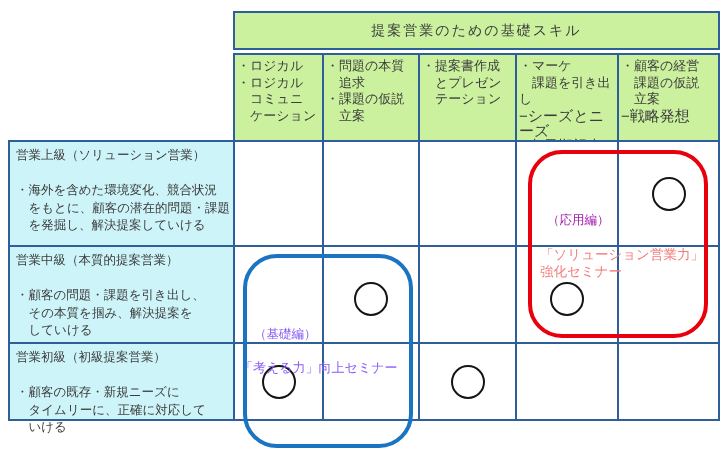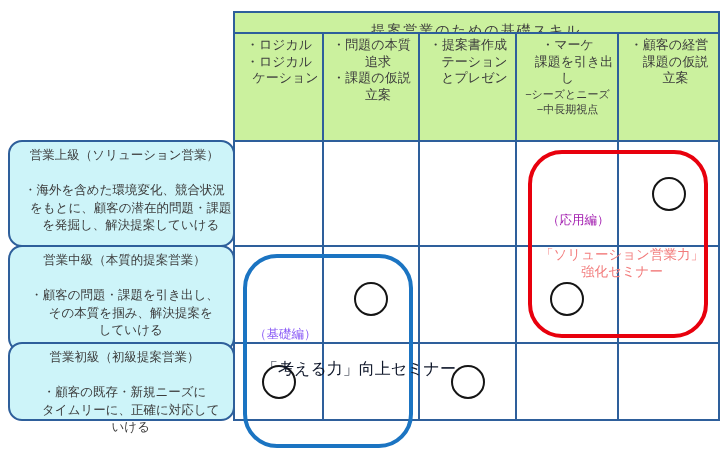--- a/index.html
+++ b/index.html
@@ -1,38 +1,37 @@
 <!DOCTYPE html>
 <html><head>
 <meta charset="utf-8">
 <style>
   * { margin:0; padding:0; box-sizing:border-box; }
   html,body { background:#ffffff; }
   body { font-family:"Liberation Sans","DejaVu Sans",sans-serif; color:#3c3c3c; }
-  .canvas { position:relative; width:724px; height:464px; background:#ffffff; overflow:hidden;text-align:center; }
+  .canvas { position:relative; width:724px; height:464px; background:#ffffff; overflow:hidden; }
 
   .cell { position:absolute; border:2px solid #2e5f9b; }
 
   .band {
     left:233px; top:11px; width:487px; height:39px;
     background:#cbf19e; display:flex; align-items:center; justify-content:center;
     font-size:14px; letter-spacing:2px;
   }
 
   .head {
-    top:32px; height:112px; background:#cbf19e;
+    top:53px; height:112px; background:#cbf19e;
     font-size:13px; line-height:16.5px; padding:3px 1px 16px 2px;
   }
-  .head .dash { font-size:11px; line-height:15px; }
+  .head .dash { font-size:15px; line-height:15px; }
 
   .rowhead {
     left:8px; width:227px; background:#cdf4f9;
     font-size:12.5px; line-height:17.5px; padding:5px 0 0 6px;
     white-space:pre-line;
-    border-radius:14px;
   }
 
   .bodycell { background:#ffffff; display:flex; align-items:center; justify-content:center; }
 
   .c1{left:233px;width:91px} .c2{left:322px;width:98px} .c3{left:418px;width:99px}
   .c4{left:515px;width:104px} .c5{left:617px;width:103px}
   .r0{top:140px;height:107px} .r1{top:245px;height:107px} .r2{top:342px;height:79px}
 
   .circle-mark {
     width:34px; height:34px; border:2px solid #151515; border-radius:50%;
@@ -40,55 +39,57 @@
   }
 
   .round-rect { position:absolute; border-radius:34px; background:transparent; }
   .red-rect  { left:528px; top:150px; width:180px; height:188px; border:4px solid #e8000d; }
   .blue-rect { left:243px; top:254px; width:170px; height:194px; border:4px solid #1b74c2; }
 
   .overlay-text { position:absolute; white-space:pre-line; }
   .adv-label    { left:547px; top:212px; font-size:12.5px; color:#a21caf; }
   .adv-seminar  { left:540px; top:246px; font-size:13.5px; line-height:17px; color:#f27b7b; }
   .basic-label  { left:254px; top:326px; font-size:12.5px; color:#8b5cf6; }
-  .basic-seminar{ left:262px; top:359px; font-size:16px; color:#0f172a; }
+  .basic-seminar{ left:240px; top:359px; font-size:13px; color:#8b5cf6; }
 </style>
 </head>
 <body>
 
 <div class="canvas">
 
   <div class="cell band">提案営業のための基礎スキル</div>
 
   <div class="cell head c1">
       <div>・ロジカル</div>
       <div>・ロジカル</div>
+      <div>　コミュニ</div>
       <div>　ケーション</div>
     </div>
   <div class="cell head c2">
       <div>・問題の本質</div>
       <div>　追求</div>
       <div>・課題の仮説</div>
       <div>　立案</div>
     </div>
   <div class="cell head c3">
       <div>・提案書作成</div>
+      <div>　とプレゼン</div>
       <div>　テーション</div>
-      <div>　とプレゼン</div>
     </div>
   <div class="cell head c4">
       <div>・マーケ</div>
       <div>　課題を引き出し</div>
       <div class="dash">−シーズとニーズ</div>
       <div class="dash">−中長期視点</div>
     </div>
   <div class="cell head c5">
       <div>・顧客の経営</div>
       <div>　課題の仮説</div>
       <div>　立案</div>
+      <div class="dash">−戦略発想</div>
     </div>
 
   <div class="cell rowhead r0">営業上級（ソリューション営業）
 
 ・海外を含めた環境変化、競合状況
 　をもとに、顧客の潜在的問題・課題
 　を発掘し、解決提案していける</div>
   <div class="cell rowhead r1">営業中級（本質的提案営業）
 
 ・顧客の問題・課題を引き出し、

